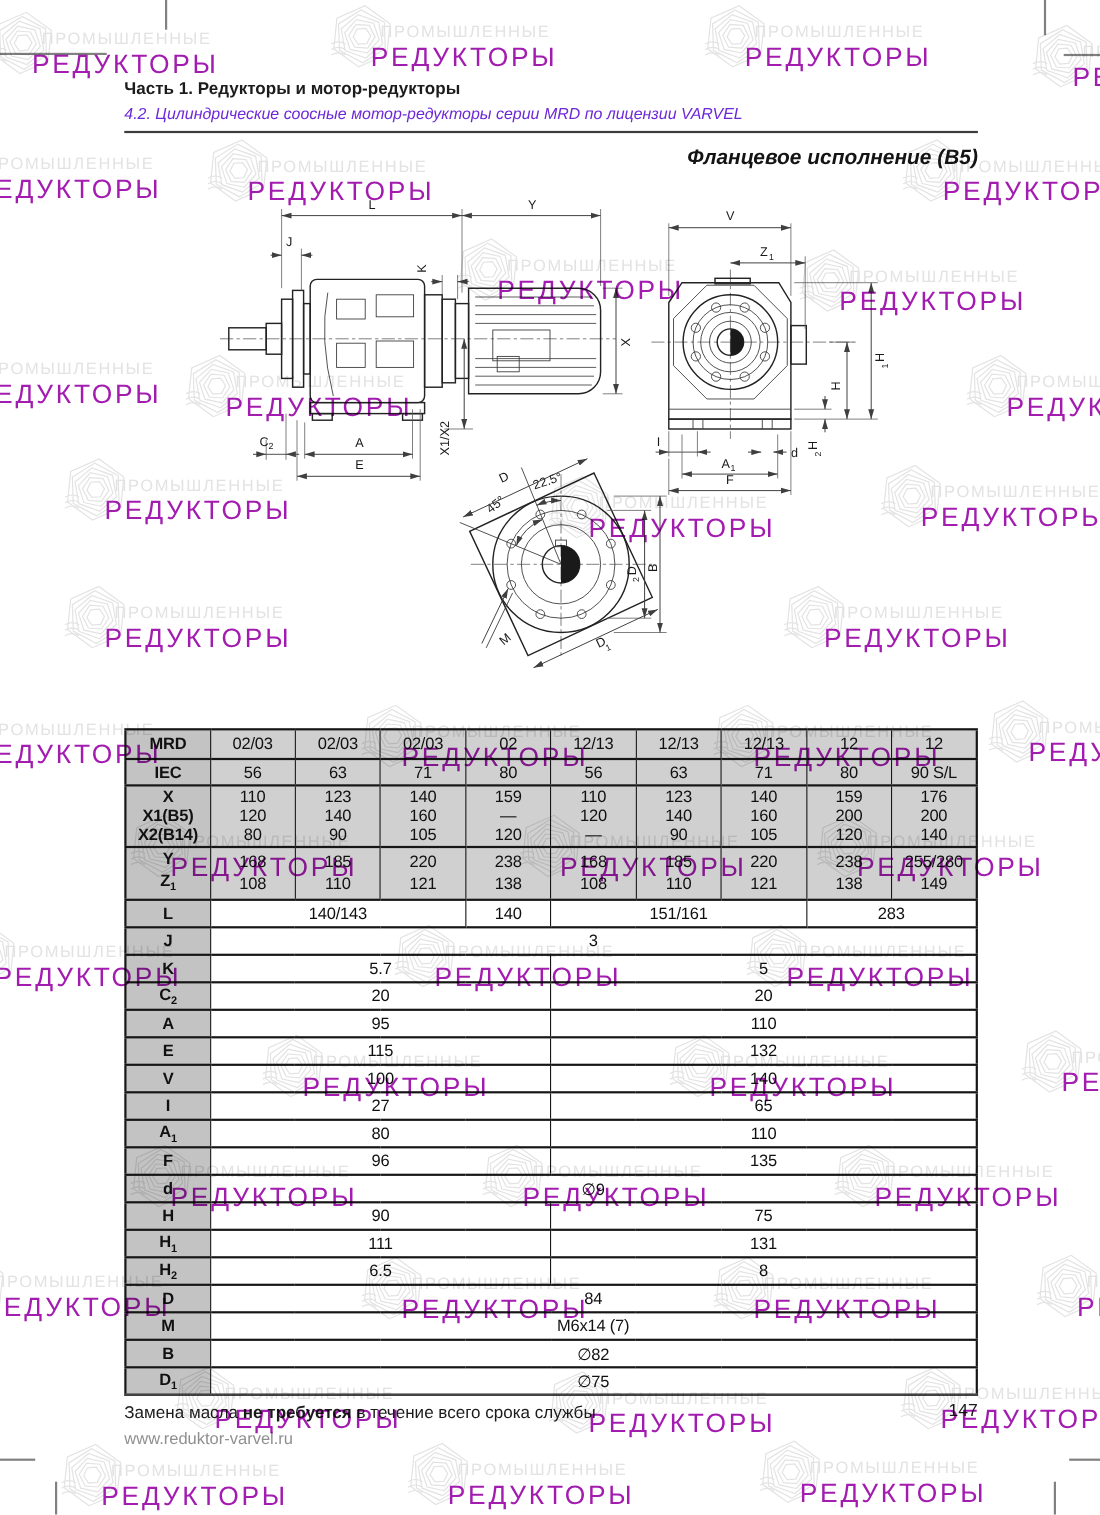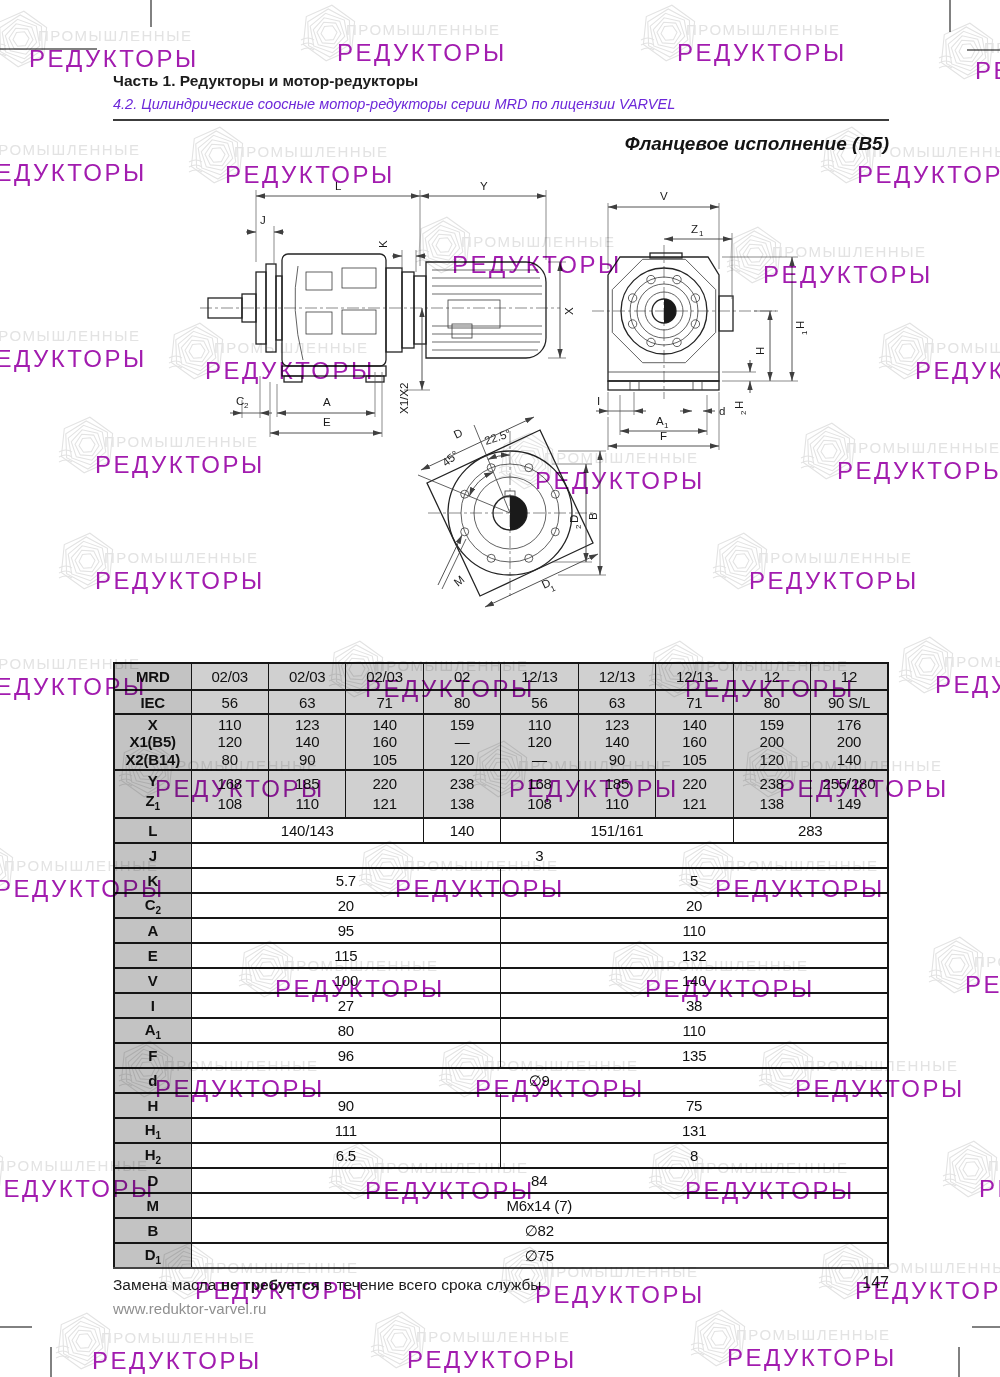--- a/index.html
+++ b/index.html
@@ -427,21 +427,21 @@
             <td colspan="5">132</td>
           </tr>
           <tr class="g">
             <th class="lab"><span>V</span></th>
             <td colspan="4">100</td>
             <td colspan="5">140</td>
           </tr>
           <tr class="g">
             <th class="lab"><span>I</span></th>
             <td colspan="4">27</td>
-            <td colspan="5">38</td>
+            <td colspan="5">65</td>
           </tr>
           <tr class="g">
             <th class="lab"><span>A</span><sub class="sb">1</sub></th>
             <td colspan="4">80</td>
             <td colspan="5">110</td>
           </tr>
           <tr class="g">
             <th class="lab"><span>F</span></th>
             <td colspan="4">96</td>
             <td colspan="5">135</td>

